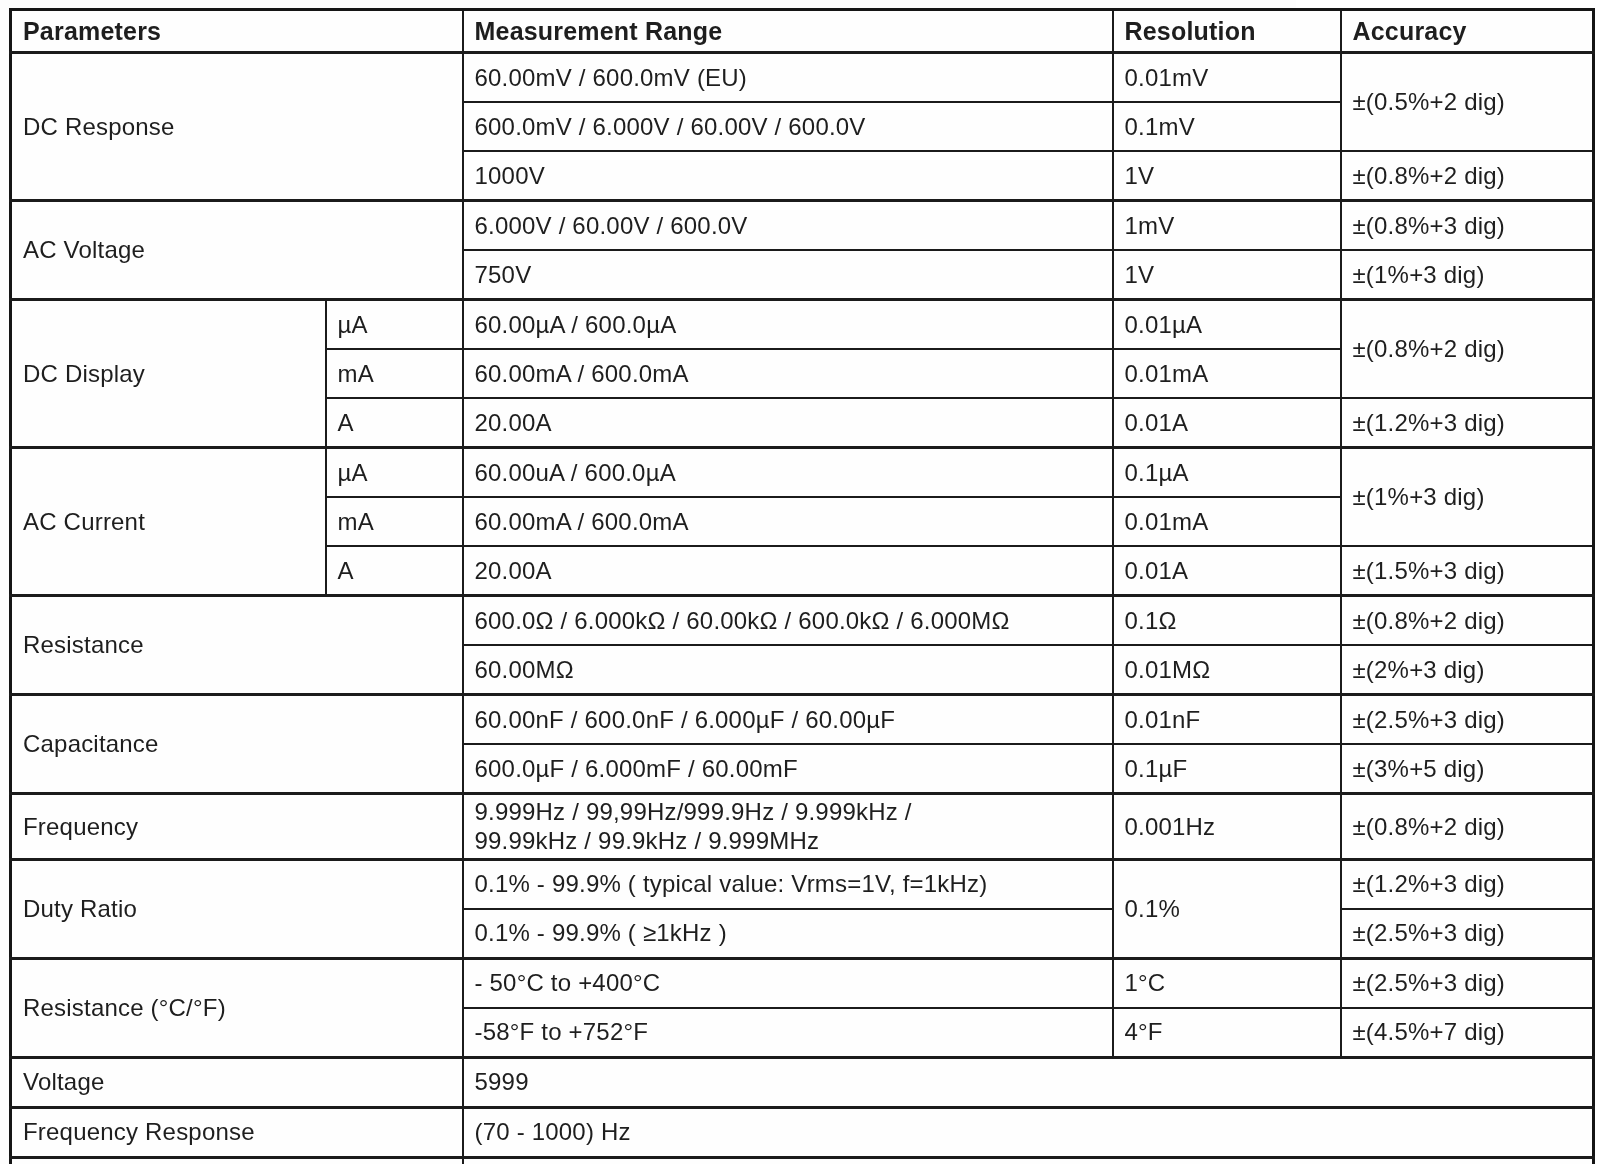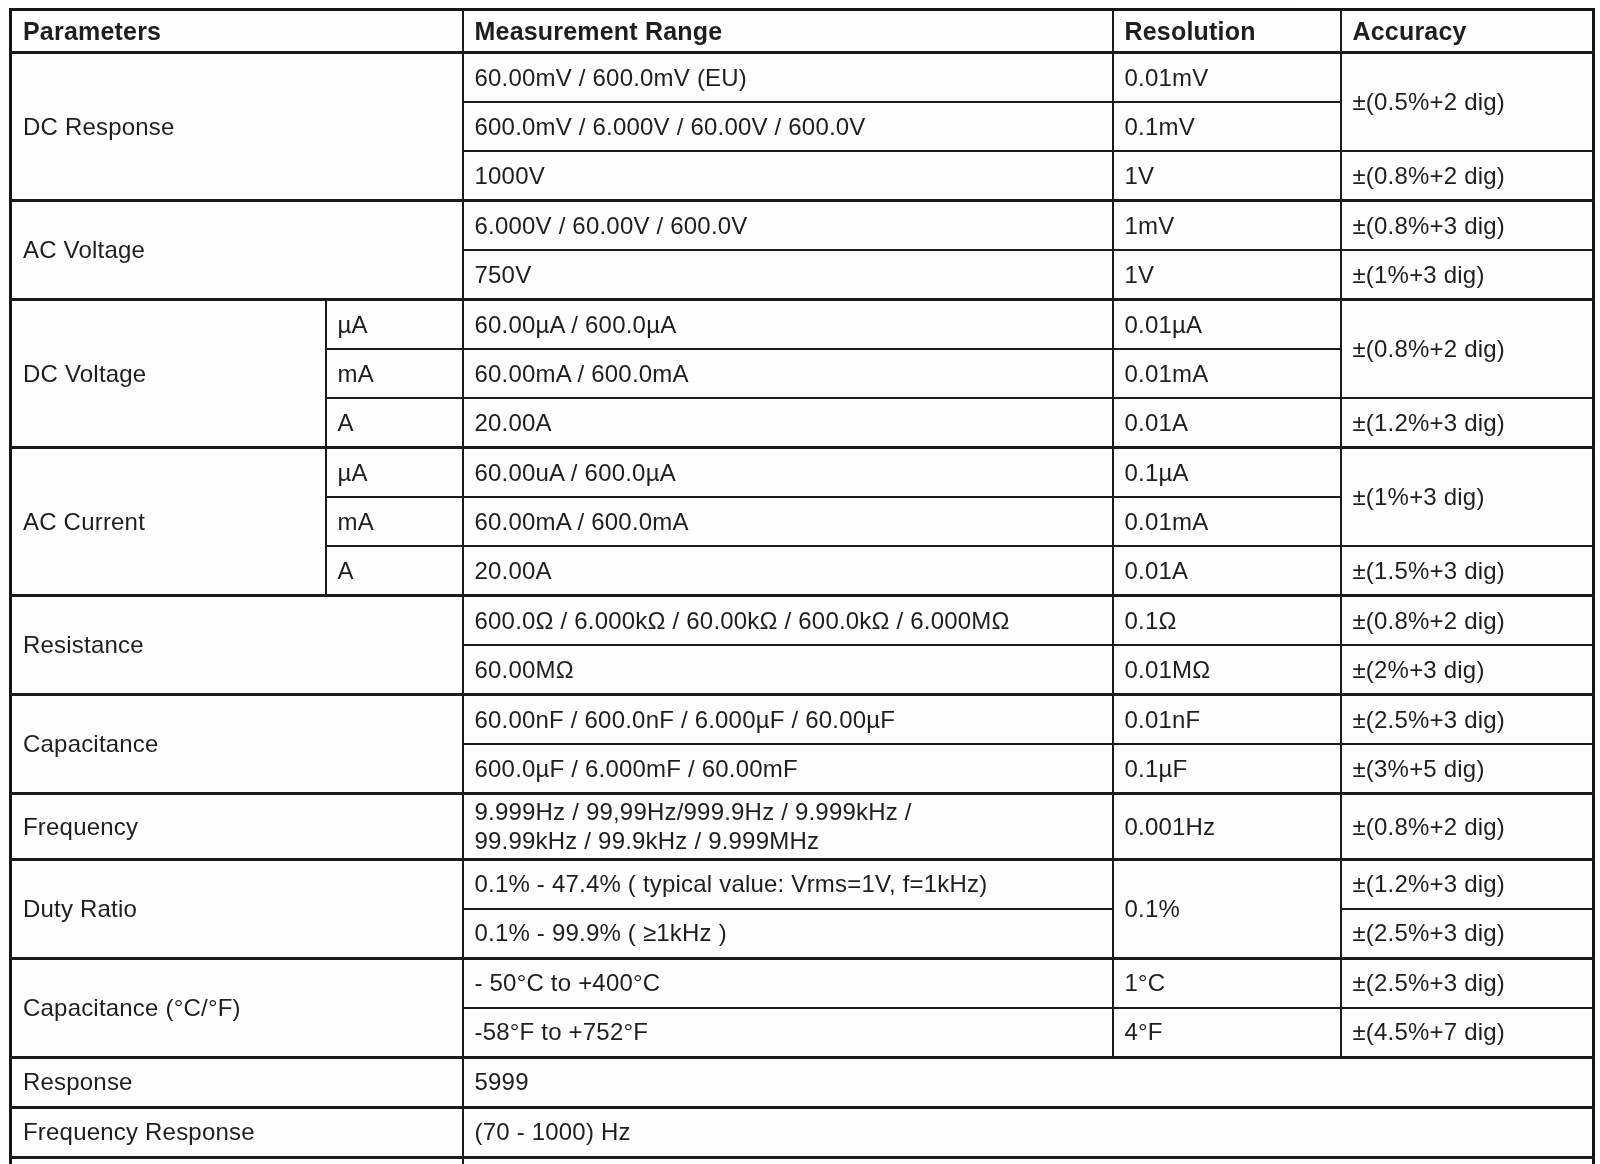--- a/index.html
+++ b/index.html
@@ -94,21 +94,21 @@
           <td>6.000V / 60.00V / 600.0V</td>
           <td>1mV</td>
           <td>±(0.8%+3 dig)</td>
         </tr>
         <tr>
           <td>750V</td>
           <td>1V</td>
           <td>±(1%+3 dig)</td>
         </tr>
         <tr class="group-start">
-          <td rowspan="3">DC Voltage</td>
+          <td rowspan="3">DC Display</td>
           <td>µA</td>
           <td>60.00µA / 600.0µA</td>
           <td>0.01µA</td>
           <td rowspan="2">±(0.8%+2 dig)</td>
         </tr>
         <tr>
           <td>mA</td>
           <td>60.00mA / 600.0mA</td>
           <td>0.01mA</td>
         </tr>
@@ -160,41 +160,41 @@
         </tr>
         <tr class="group-start">
           <td colspan="2">Frequency</td>
           <td>9.999Hz / 99,99Hz/999.9Hz / 9.999kHz /
 99.99kHz / 99.9kHz / 9.999MHz</td>
           <td>0.001Hz</td>
           <td>±(0.8%+2 dig)</td>
         </tr>
         <tr class="group-start">
           <td colspan="2" rowspan="2">Duty Ratio</td>
-          <td>0.1% - 47.4% ( typical value: Vrms=1V, f=1kHz)</td>
+          <td>0.1% - 99.9% ( typical value: Vrms=1V, f=1kHz)</td>
           <td rowspan="2">0.1%</td>
           <td>±(1.2%+3 dig)</td>
         </tr>
         <tr>
           <td>0.1% - 99.9% ( ≥1kHz )</td>
           <td>±(2.5%+3 dig)</td>
         </tr>
         <tr class="group-start">
-          <td colspan="2" rowspan="2">Capacitance (°C/°F)</td>
+          <td colspan="2" rowspan="2">Resistance (°C/°F)</td>
           <td>- 50°C to +400°C</td>
           <td>1°C</td>
           <td>±(2.5%+3 dig)</td>
         </tr>
         <tr>
           <td>-58°F to +752°F</td>
           <td>4°F</td>
           <td>±(4.5%+7 dig)</td>
         </tr>
         <tr class="group-start">
-          <td colspan="2">Response</td>
+          <td colspan="2">Voltage</td>
           <td colspan="3">5999</td>
         </tr>
         <tr class="group-start">
           <td colspan="2">Frequency Response</td>
           <td colspan="3">(70 - 1000) Hz</td>
         </tr>
         <tr class="group-start">
           <td colspan="2">Shift Rate</td>
           <td colspan="3">3 times/s</td>
         </tr>

